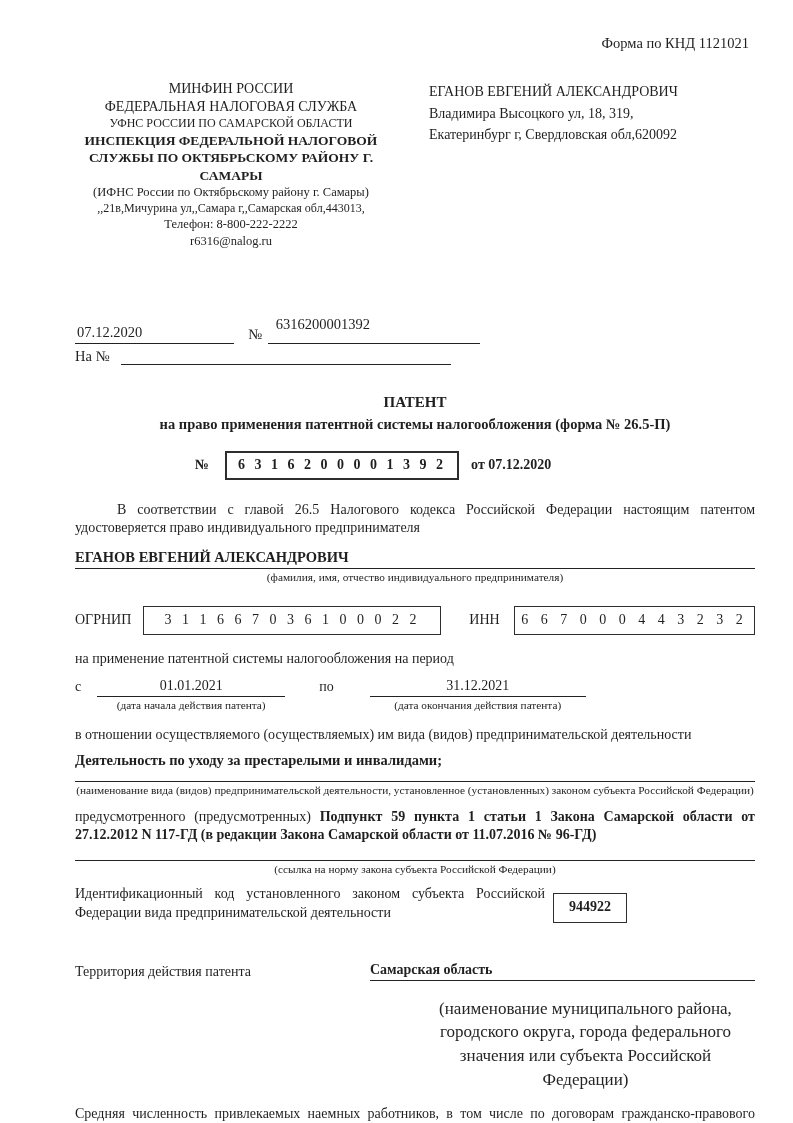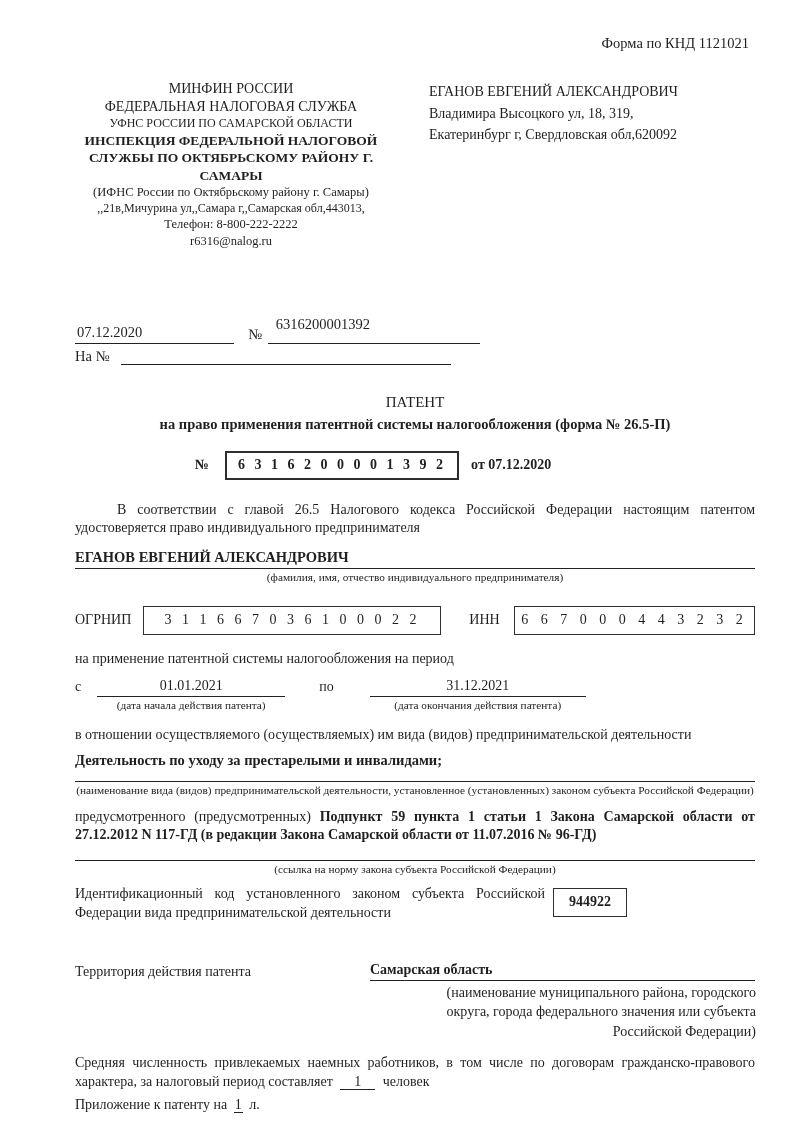--- a/index.html
+++ b/index.html
@@ -31,21 +31,21 @@
   
   .ref { margin-top:66px; font-size:14.5px; }
   .ref-row1 { display:flex; align-items:flex-end; }
   .ref-date { width:155px; border-bottom:1px solid #222; padding:0 2px 1px; }
   .ref-no-sign { margin-left:14px; }
   .ref-num { width:196px; border-bottom:1px solid #222; margin-left:6px; padding:0 8px 9px; }
   .ref-row2 { display:flex; align-items:flex-end; margin-top:3px; }
   .ref-reply-underline { width:330px; border-bottom:1px solid #222; margin-left:12px; height:17px; }
 
   
-  .doc-title { text-align:center; font-weight:normal; font-size:15px; margin-top:28px; }
+  .doc-title { text-align:center; font-weight:bold; font-size:15px; margin-top:28px; }
   .doc-subtitle { text-align:center; font-weight:bold; font-size:14.5px; margin-top:2px; }
 
   
   .pn-row { display:flex; align-items:center; margin-top:17px; }
   .pn-sign { font-weight:bold; margin-left:120px; }
   .pn-box {
     margin-left:16px; width:230px; border:2px solid #2e2e2e;
     text-align:center; font-weight:bold; letter-spacing:3px;
     padding:3px 0 4px;
   }
@@ -80,33 +80,33 @@
   .date-caption { font-size:11.3px; margin-top:1px; color:#242424; }
   .po-word { margin-left:34px; padding-top:1px; }
 
   .activity-intro { margin-top:13px; }
   .activity-line { font-weight:bold; font-size:14.5px; margin-top:7px; padding-bottom:11px; }
 
   .law-para { margin-top:9px; font-weight:normal; padding-bottom:15px; }
   .law-bold { font-weight:bold; }
 
   
-  .code-row { display:flex; align-items:flex-start; margin-top:7px; }
+  .code-row { display:flex; align-items:flex-end; margin-top:7px; }
   .code-text { width:470px; text-align:justify; line-height:1.35; }
   .code-box {
     margin-left:8px; width:72px; margin-top:3px;
     border:1.7px solid #2e2e2e; text-align:center; font-weight:bold;
     padding:4px 0 5px;
   }
 
   
   .territory-row { display:flex; align-items:flex-end; margin-top:22px; }
   .territory-label { width:295px; flex:none; }
   .territory-value { flex:1; font-weight:bold; border-bottom:1.5px solid #222; padding-bottom:1px;margin-top:16px; }
-  .territory-caption { margin-left:340px; width:341px; text-align:right; font-size:14px; line-height:1.4; margin-top:2px; color:#242424; }
+  .territory-caption { margin-left:340px; width:341px; text-align:center; font-size:17px; line-height:1.4; margin-top:16px; color:#242424; }
 
   .workers-para { margin-top:13px; }
   .u-inline { border-bottom:1px solid #222; padding:0 14px; margin:0 4px; }
   .u-narrow { border-bottom:1px solid #222; padding:0 1px; margin:0 3px; }
   .attachment-line { margin-top:5px; }
   .validity-line { margin-top:9px; }
 </style>
 </head>
 <body>
 

